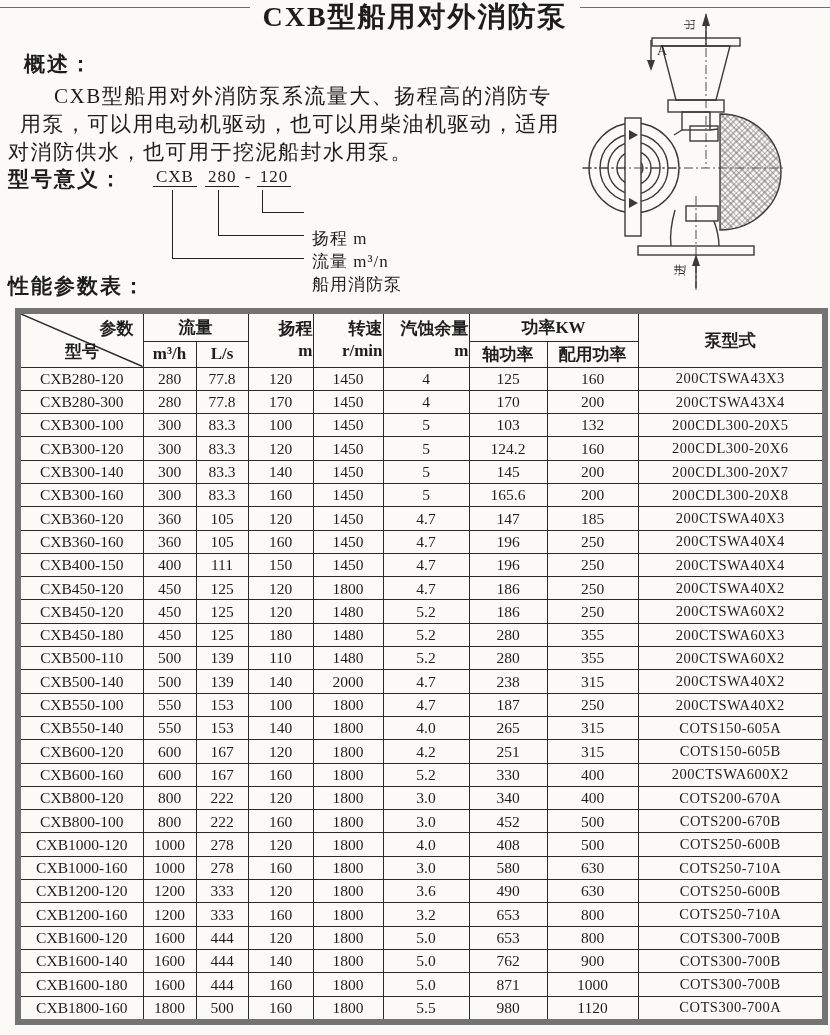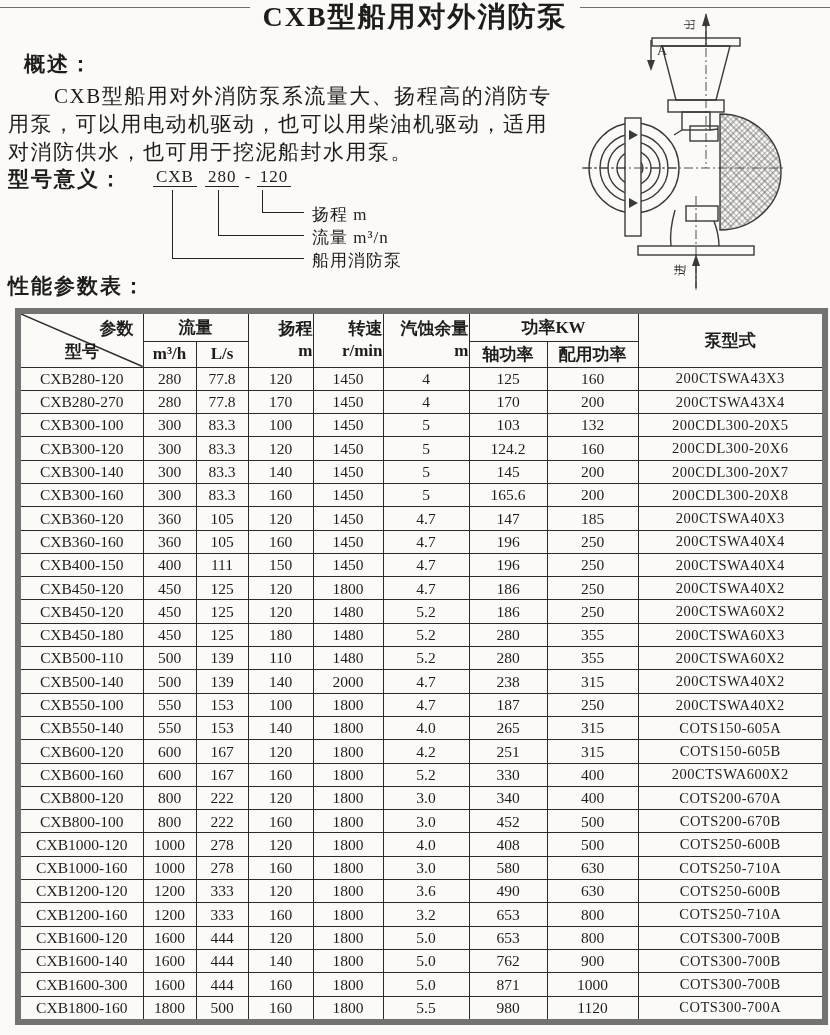--- a/index.html
+++ b/index.html
@@ -12,21 +12,21 @@
   .title-wrap{position:absolute;top:0;left:0;width:830px;text-align:center;}
   .page-title{display:inline-block;background:#fbfaf6;padding:0 12px;font-size:28px;font-weight:bold;letter-spacing:2px;line-height:34px;}
   .h-sec{position:absolute;left:8px;font-size:21px;font-weight:bold;letter-spacing:2px;white-space:nowrap;}
   .para{position:absolute;font-size:21px;letter-spacing:1.5px;white-space:nowrap;}
   
   .code-line{position:absolute;left:153px;top:167px;font-size:17px;white-space:nowrap;letter-spacing:1px;}
   .code-line .u{border-bottom:1.5px solid #222;padding:0 3px;}
   .code-line .gap{display:inline-block;width:8px;}
   .vline{position:absolute;width:0;border-left:1.5px solid #222;}
   .hline{position:absolute;height:0;border-top:1.5px solid #222;}
-  .mlabel{position:absolute;left:312px;font-size:17px;letter-spacing:1px;white-space:nowrap;}
+  .mlabel{position:absolute;left:312px;font-size:17px;letter-spacing:1px;white-space:nowrap;margin-top:24px;}
   
   .ptable{
     position:absolute;left:15px;top:308px;width:807px;
     border-collapse:collapse;table-layout:fixed;
     border:6px solid #737373;
   }
   .ptable th,.ptable td{
     border:1.4px solid #2a2a2a;text-align:center;vertical-align:middle;
     padding:0;overflow:hidden;white-space:nowrap;
   }
@@ -46,21 +46,21 @@
 <body>
 
 <div class="topline"></div>
 
 <div class="title-wrap">
   <span class="page-title">CXB型船用对外消防泵</span>
 </div>
 
 <div class="h-sec" style="top:50px;margin-left:16px;">概述：</div>
 <div class="para" style="left:54px;top:82px;">CXB型船用对外消防泵系流量大、扬程高的消防专</div>
-<div class="para" style="left:8px;top:110px;">用泵，可以用电动机驱动，也可以用柴油机驱动，适用</div>
+<div class="para" style="left:20px;top:110px;">用泵，可以用电动机驱动，也可以用柴油机驱动，适用</div>
 <div class="para" style="left:8px;top:138px;">对消防供水，也可用于挖泥船封水用泵。</div>
 
 <div class="h-sec" style="top:165px;">型号意义：</div>
 
 <div class="code-line">
   <span class="u">CXB</span><span class="gap"></span><span class="u">280</span>
   <span>-</span>
   <span class="u">120</span>
 </div>
 <div class="vline" style="left:172px;top:190px;height:69px;"></div>
@@ -179,21 +179,21 @@
         <td class="c1">280</td>
         <td class="c2">77.8</td>
         <td class="c3">120</td>
         <td class="c4">1450</td>
         <td class="c5">4</td>
         <td class="c6">125</td>
         <td class="c7">160</td>
         <td class="c8">200CTSWA43X3</td>
       </tr>
       <tr>
-        <td class="c0">CXB280-270</td>
+        <td class="c0">CXB280-300</td>
         <td class="c1">280</td>
         <td class="c2">77.8</td>
         <td class="c3">170</td>
         <td class="c4">1450</td>
         <td class="c5">4</td>
         <td class="c6">170</td>
         <td class="c7">200</td>
         <td class="c8">200CTSWA43X4</td>
       </tr>
       <tr>
@@ -454,21 +454,21 @@
         <td class="c1">1600</td>
         <td class="c2">444</td>
         <td class="c3">140</td>
         <td class="c4">1800</td>
         <td class="c5">5.0</td>
         <td class="c6">762</td>
         <td class="c7">900</td>
         <td class="c8">COTS300-700B</td>
       </tr>
       <tr>
-        <td class="c0">CXB1600-300</td>
+        <td class="c0">CXB1600-180</td>
         <td class="c1">1600</td>
         <td class="c2">444</td>
         <td class="c3">160</td>
         <td class="c4">1800</td>
         <td class="c5">5.0</td>
         <td class="c6">871</td>
         <td class="c7">1000</td>
         <td class="c8">COTS300-700B</td>
       </tr>
       <tr>

